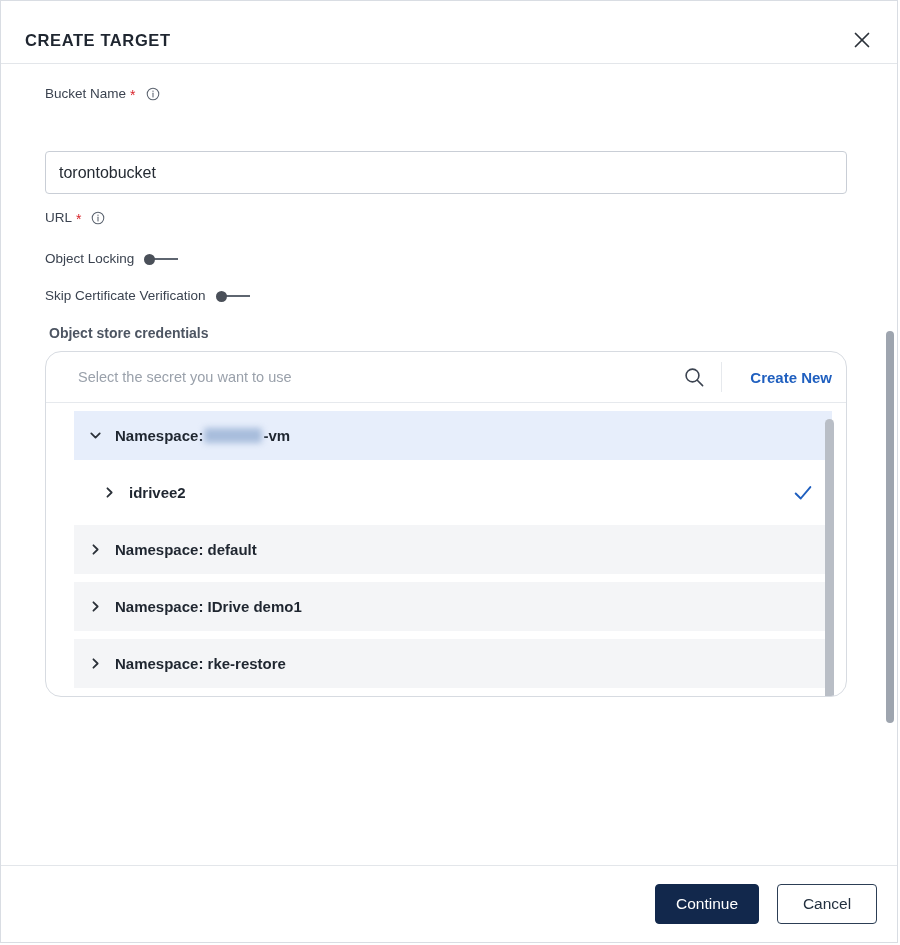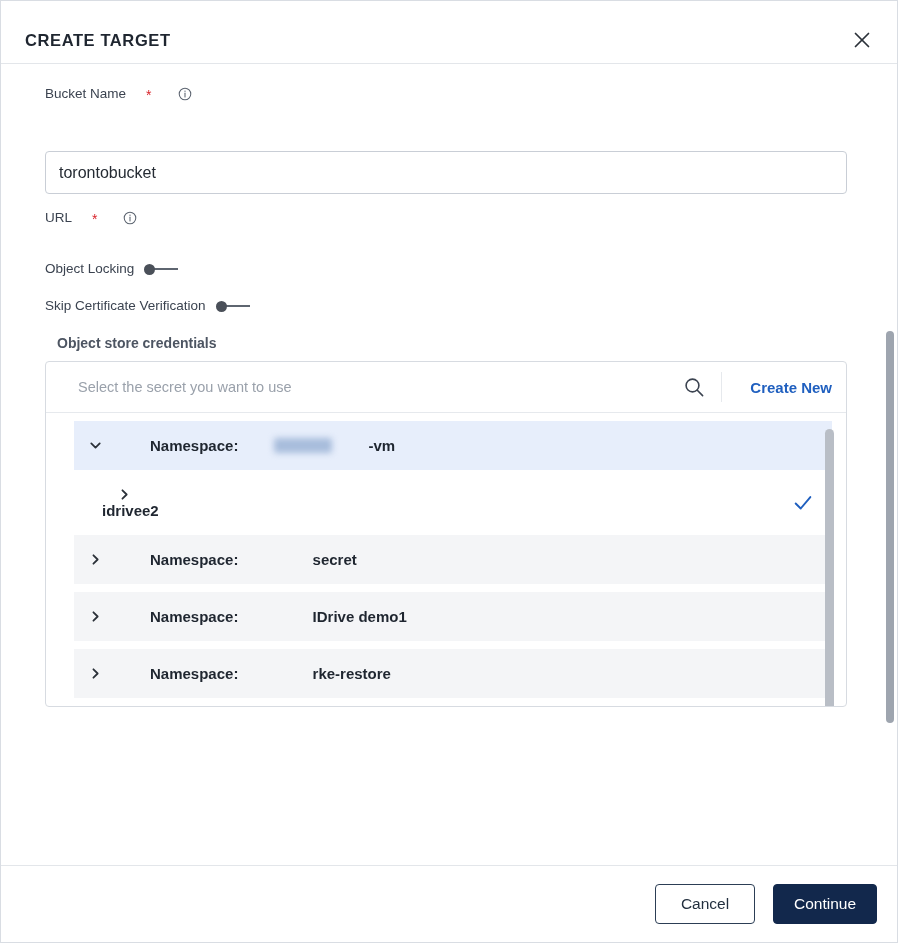--- a/index.html
+++ b/index.html
@@ -58,21 +58,21 @@
     flex: 1;
     overflow: hidden;
     padding: 22px 44px 0 44px;
     box-sizing: border-box;
   }
   .field-label {
     font-size: 13.5px;
     color: #3b4350;
     display: flex;
     align-items: center;
-    gap: 20px;
+    gap: 4px;
     margin-bottom: 7px;
   }
   .req {
     color: #d8232a;
     font-size: 14px;
     line-height: 10px;
     position: relative;
     top: 1px;
   }
   .info-icon {
@@ -129,26 +129,26 @@
     height: 11px;
     border-radius: 50%;
     background: #4a5059;
   }
 
   
   .section-title {
     font-size: 14px;
     font-weight: bold;
     color: #4d5562;
-    margin: 4px 0 10px 12px;
+    margin: 4px 0 10px 4px;
   }
   .cred-panel {
     width: 802px;
     border: 1px solid #d7dbe1;
-    border-radius: 4px;
+    border-radius: 16px;
     background: #ffffff;
     box-sizing: border-box;
     overflow: hidden;
   }
   .cred-search-row {
     height: 51px;
     display: flex;
     align-items: center;
     padding: 0 14px 0 30px;
     border-bottom: 1px solid #e6e9ed;
@@ -191,21 +191,20 @@
     height: 49px;
     display: flex;
     align-items: center;
     box-sizing: border-box;
     margin-bottom: 8px;
     padding: 0 18px 0 14px;
     font-size: 15px;
     font-weight: bold;
     color: #1f2630;
     cursor: pointer;
-    gap: 35px;
   }
   .cred-item.ns { background: #f4f5f7; }
   .cred-item.selected-ns { background: #e7eefb; }
   .cred-item.child {
     background: transparent;
     padding-left: 28px;
     justify-content: space-between;
   }
   .chev {
     margin-right: 12px;
@@ -330,21 +329,21 @@
         <span class="info-icon">
           <svg width="14" height="14" viewBox="0 0 16 16" fill="none" stroke="currentColor" stroke-width="1.2">
             <circle cx="8" cy="8" r="6.6"></circle>
             <line x1="8" y1="7" x2="8" y2="11.4" stroke-linecap="round"></line>
             <circle cx="8" cy="4.8" r="0.75" fill="currentColor" stroke="none"></circle>
           </svg>
         </span>
       </div>
     </div>
 
-    <div class="toggle-row" style="margin-top:36px;">
+    <div class="toggle-row" style="margin-top:26px;">
       <span class="tlabel">Object Locking</span>
       <span class="toggle">
         <span class="track"></span>
         <span class="knob"></span>
       </span>
     </div>
 
     <div class="toggle-row">
       <span class="tlabel">Skip Certificate Verification</span>
       <span class="toggle">
@@ -374,42 +373,42 @@
             <svg width="15" height="15" viewBox="0 0 16 16" fill="none" stroke="currentColor" stroke-width="1.9" stroke-linecap="round" stroke-linejoin="round">
               <polyline points="3.5,5.8 8,10.3 12.5,5.8"></polyline>
             </svg>
           </span>
           <span>Namespace:</span>
           <span class="blurred"></span>
           <span>-vm</span>
         </div>
 
         <div class="cred-item child">
-          <span style="display:flex;align-items:center;flex-direction:column;">
+          <span style="display:flex;align-items:center;">
             <span class="chev">
               <svg width="15" height="15" viewBox="0 0 16 16" fill="none" stroke="currentColor" stroke-width="1.9" stroke-linecap="round" stroke-linejoin="round">
                 <polyline points="5.8,3.5 10.3,8 5.8,12.5"></polyline>
               </svg>
             </span>
             <span>idrivee2</span>
           </span>
           <span class="check">
             <svg width="22" height="22" viewBox="0 0 24 24" fill="none" stroke="currentColor" stroke-width="2.1" stroke-linecap="round" stroke-linejoin="round">
               <polyline points="4,12.5 9.5,18 20,5.5"></polyline>
             </svg>
           </span>
         </div>
 
         <div class="cred-item ns">
           <span class="chev">
             <svg width="15" height="15" viewBox="0 0 16 16" fill="none" stroke="currentColor" stroke-width="1.9" stroke-linecap="round" stroke-linejoin="round">
               <polyline points="5.8,3.5 10.3,8 5.8,12.5"></polyline>
             </svg>
           </span>
-          <span>Namespace:</span>&nbsp;<span>secret</span>
+          <span>Namespace:</span>&nbsp;<span>default</span>
         </div>
 
         <div class="cred-item ns">
           <span class="chev">
             <svg width="15" height="15" viewBox="0 0 16 16" fill="none" stroke="currentColor" stroke-width="1.9" stroke-linecap="round" stroke-linejoin="round">
               <polyline points="5.8,3.5 10.3,8 5.8,12.5"></polyline>
             </svg>
           </span>
           <span>Namespace:</span>&nbsp;<span>IDrive demo1</span>
         </div>
@@ -426,16 +425,16 @@
         <div class="cred-scroll-track">
           <div class="cred-scrollbar"></div>
         </div>
       </div>
     </div>
 
     <div class="page-scrollbar"></div>
   </div>
 
   <div class="modal-footer">
+    <button class="btn btn-continue">Continue</button>
     <button class="btn btn-cancel">Cancel</button>
-    <button class="btn btn-continue">Continue</button>
   </div>
 </div>
 
 </body></html>

